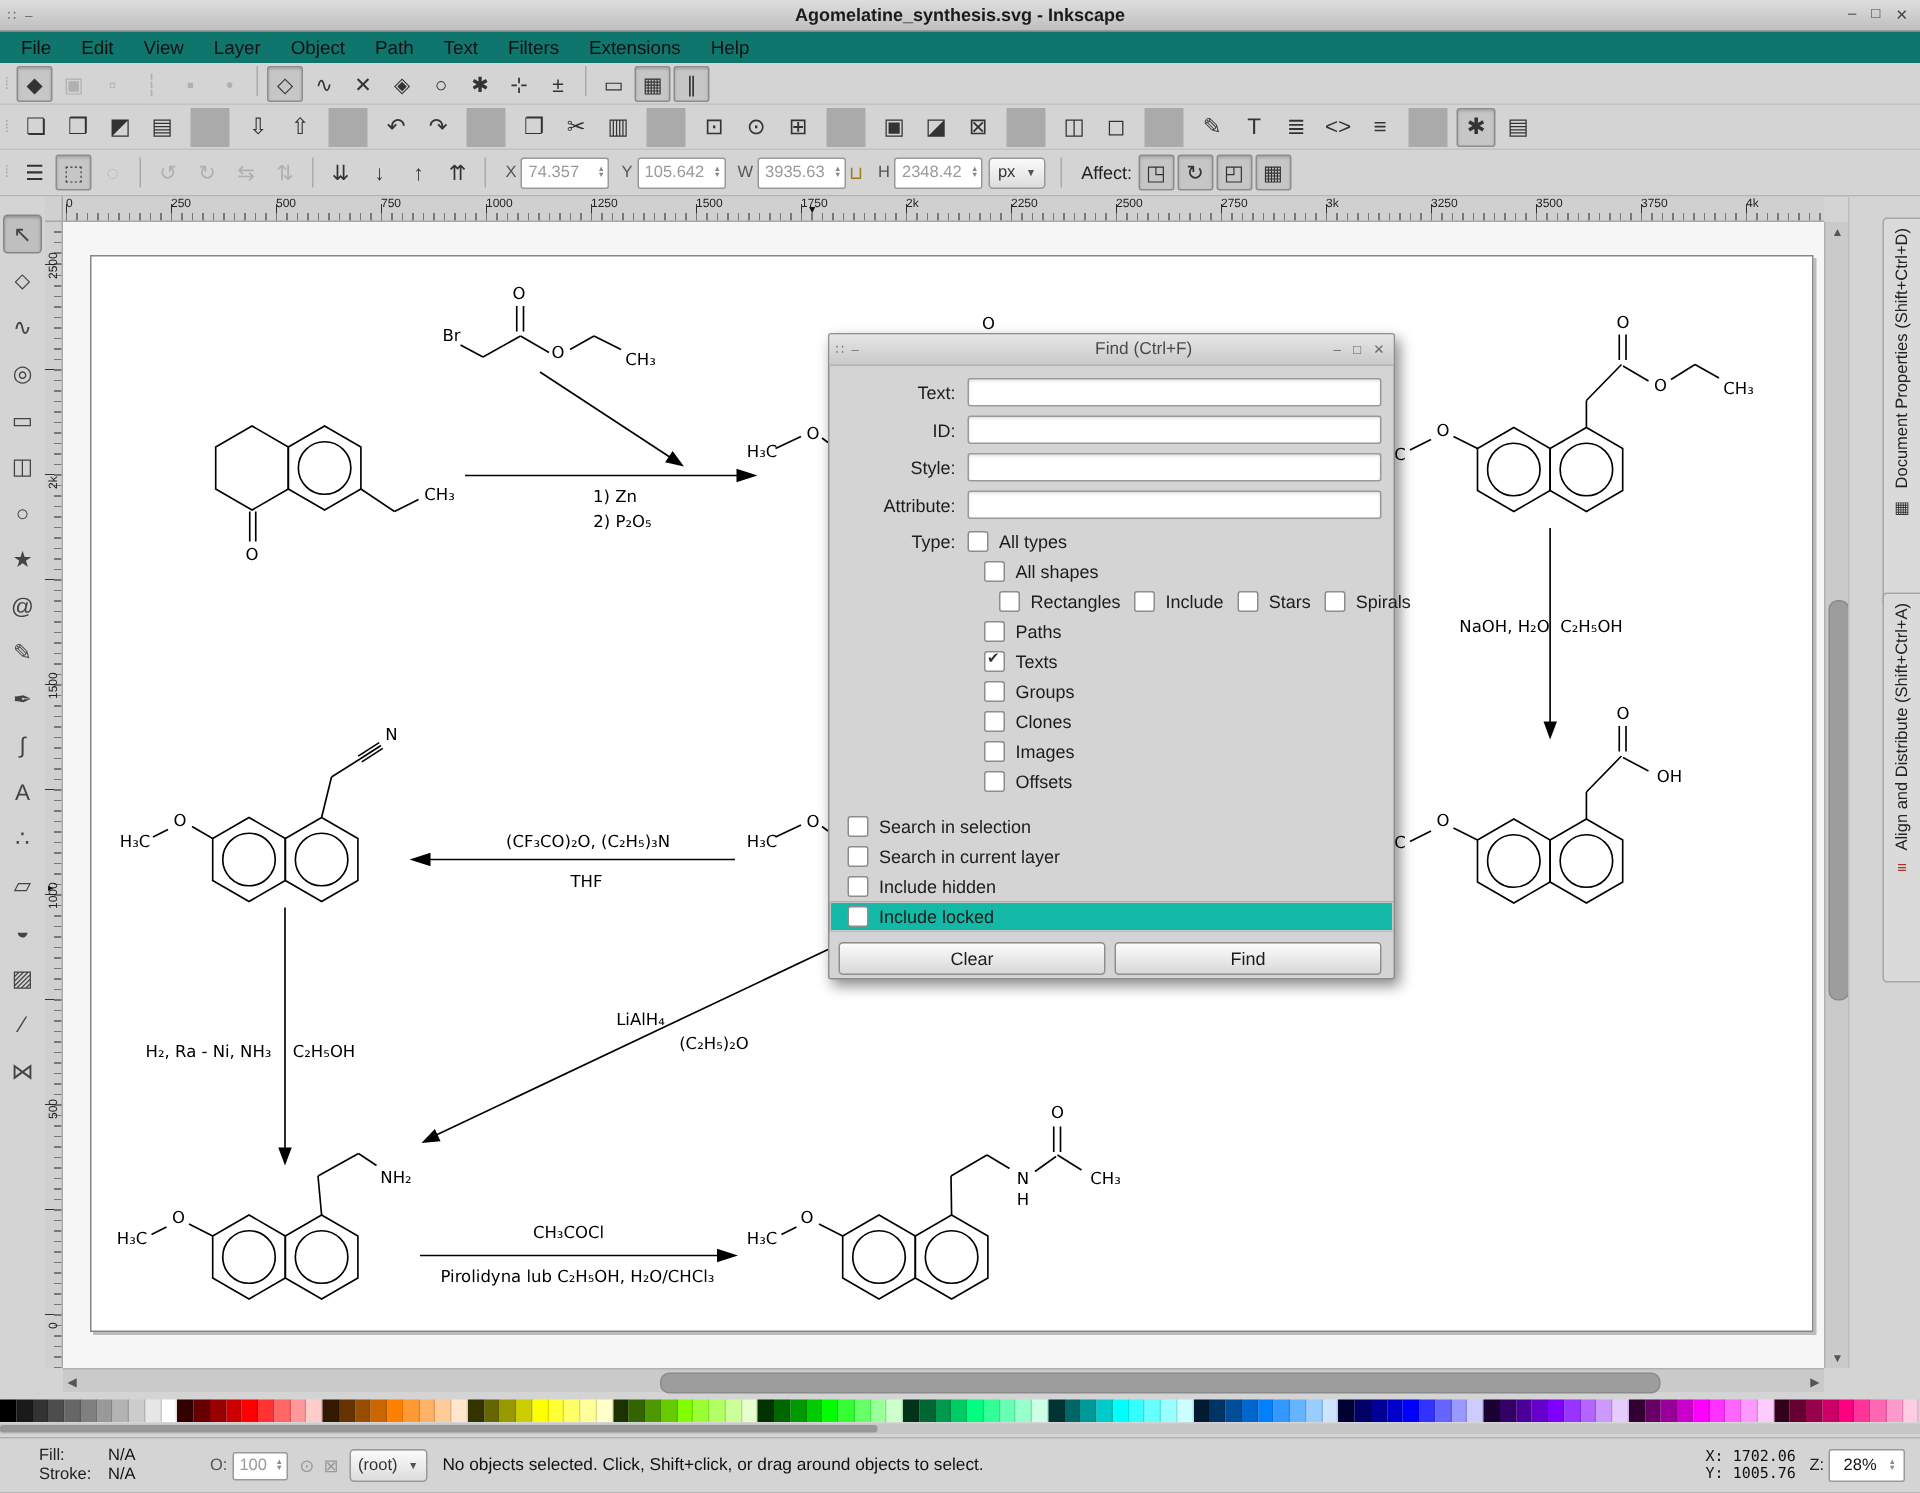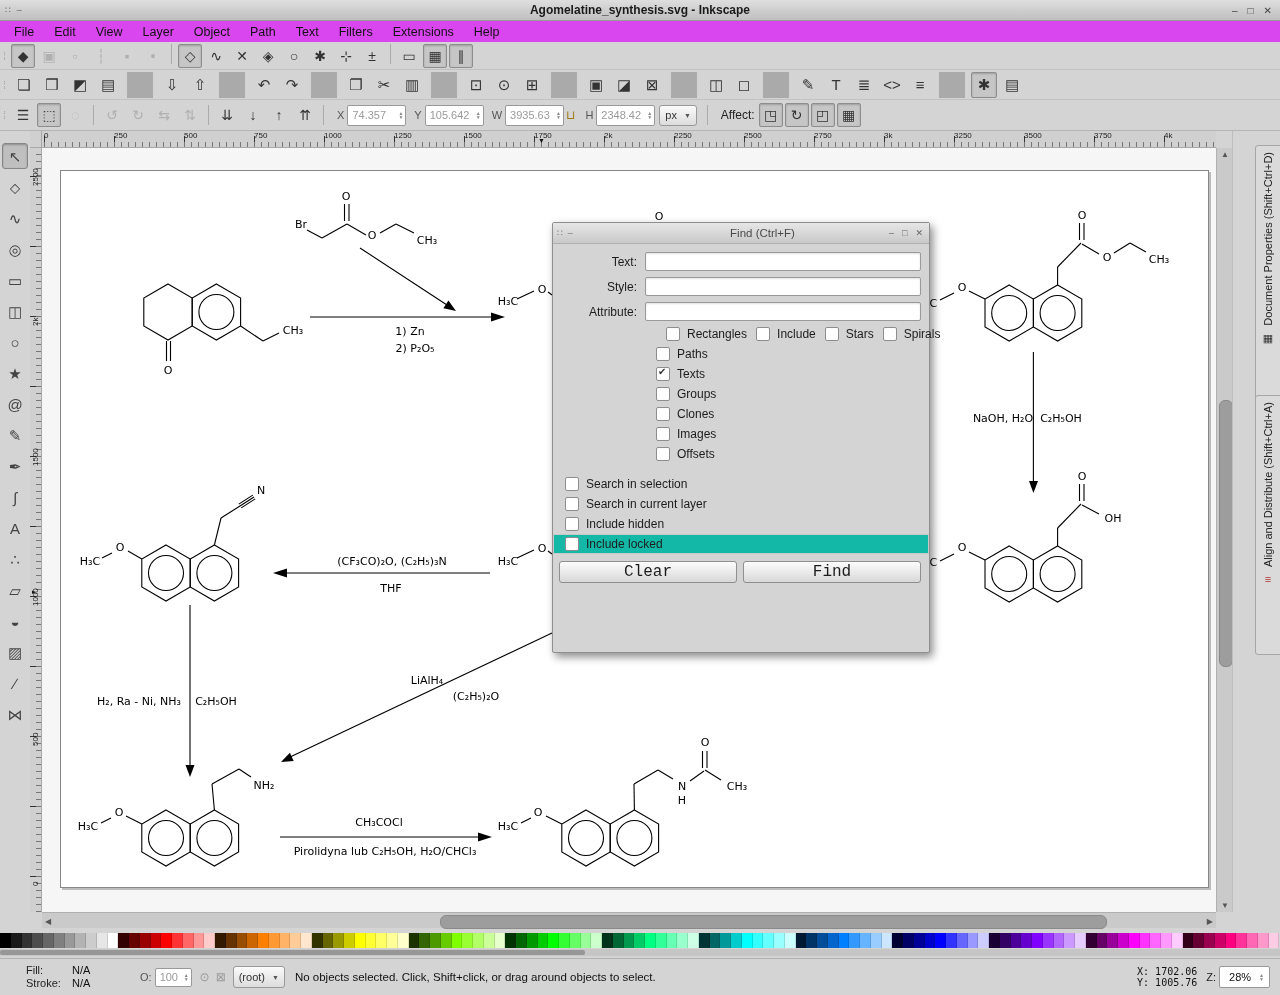--- a/index.html
+++ b/index.html
@@ -7,21 +7,21 @@
        font-family:"Liberation Sans",sans-serif;color:#222;-webkit-user-select:none;user-select:none;}
   .chrome{position:absolute;z-index:5;box-sizing:border-box;}
   
   #titlebar{left:0;top:0;width:1280px;height:21px;background:linear-gradient(#dedede,#bfbfbf);
             border-bottom:1px solid #9a9a9a;display:flex;align-items:center;}
   #titlebar .tgrip{color:#666;font-size:9px;margin-left:5px;letter-spacing:1px;}
   #title-text{position:absolute;left:0;right:0;text-align:center;font-weight:bold;font-size:12px;color:#1a1a1a;}
   #win-controls{margin-left:auto;display:flex;gap:10px;margin-right:8px;z-index:2;}
   #win-controls span{font-size:10px;color:#444;cursor:default;}
   
-  #menubar{left:0;top:21px;width:1280px;height:21px;background:#d946ef;display:flex;align-items:center;padding-left:4px;}
+  #menubar{left:0;top:21px;width:1280px;height:21px;background:#0f766e;display:flex;align-items:center;padding-left:4px;}
   .menu-item{padding:2px 10px;font-size:12.5px;color:#111;}
   
   .toolbar{left:0;width:1280px;background:#d4d4d4;display:flex;align-items:center;border-bottom:1px solid #c2c2c2;}
   #tb-snap{top:42px;height:28px;}
   #tb-cmd{top:70px;height:30px;}
   #tb-ctrl{top:100px;height:31px;border-bottom:1px solid #b5b5b5;}
   .grip{color:#aaa;font-size:11px;margin:0 4px 0 3px;}
   .tbtn{border:1px solid transparent;background:transparent;padding:0;margin:0 1px;width:24px;height:24px;
         display:flex;align-items:center;justify-content:center;border-radius:2px;}
   #tb-cmd .tbtn{width:26px;height:26px;}
@@ -118,21 +118,21 @@
   .ind1{padding-left:97px;}
   .ind2{padding-left:107px;}
   .shape-row{display:flex;align-items:center;height:20px;gap:0;flex:0 0 auto;}
   .shape-row .cbrow{margin-right:9px;}
   .scope-row{padding-left:12px;margin:0 -8px 0 -6px;}
   .cbrow.hl{background:#14b8a6;box-shadow:0 0 0 1px #c9c9c9 inset;}
   #fd-type-row{display:flex;align-items:center;height:20px;margin-top:2px;flex:0 0 auto;}
   #fd-type-row .flabel{flex:0 0 auto;}
   #fd-gap{flex:0 0 10px;}
   #fd-buttons{display:flex;gap:6px;margin:7px 0 2px 0;flex:0 0 auto;}
-  .fd-btn{flex:1;height:22px;background:linear-gradient(#fcfcfc,#d8d8d8);border:1px solid #8f8f8f;border-radius:3px;font-size:16px;color:#1c1c1c;font-family:Liberation Mono, monospace;}
+  .fd-btn{flex:1;height:22px;background:linear-gradient(#fcfcfc,#d8d8d8);border:1px solid #8f8f8f;border-radius:3px;font-size:12px;color:#1c1c1c;font-family:Liberation Sans, sans-serif;}
 </style>
 </head>
 <body>
 
 <div id="app">
 
   <div id="draw">
     <svg width="1280" height="995" viewBox="0 0 1280 995">
       <g stroke="#000" stroke-width="1.1" fill="none">
 
@@ -821,28 +821,43 @@
           <span>✕</span>
         </span>
     </div>
     <div id="fd-body">
       <span style="display:flex;flex-direction:column">
           <div class="frow">
             <span class="flabel">Text:</span>
             <input class="finput" style="">
           </div>
           <div class="frow">
+            <span class="flabel">ID:</span>
+            <input class="finput" style="">
+          </div>
+          <div class="frow">
             <span class="flabel">Style:</span>
             <input class="finput" style="">
           </div>
           <div class="frow">
             <span class="flabel">Attribute:</span>
             <input class="finput" style="">
           </div>
         </span>
+      <div id="fd-type-row">
+        <span class="flabel">Type:</span>
+        <div class="cbrow">
+          <span class="cb"></span>
+          <span class="cblabel">All types</span>
+        </div>
+      </div>
+      <div class="cbrow ind1">
+        <span class="cb"></span>
+        <span class="cblabel">All shapes</span>
+      </div>
       <div class="shape-row ind2">
           <div class="cbrow">
             <span class="cb"></span>
             <span class="cblabel">Rectangles</span>
           </div>
           <div class="cbrow">
             <span class="cb"></span>
             <span class="cblabel">Include</span>
           </div>
           <div class="cbrow">

